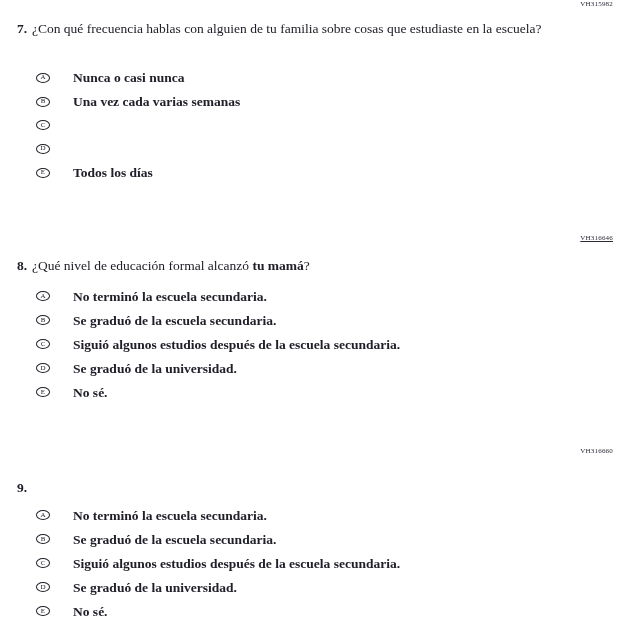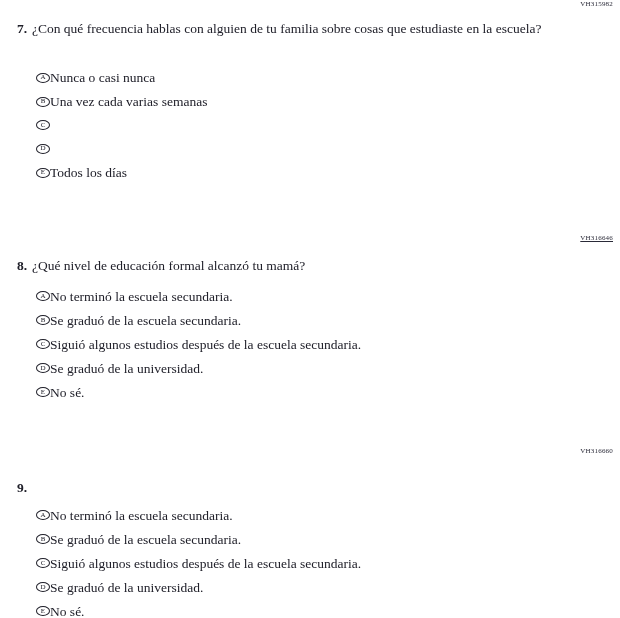--- a/index.html
+++ b/index.html
@@ -40,21 +40,21 @@
     width: 27px;
     text-align: right;
     font-weight: bold;
   }
   .q-text {
     display: inline-block;
     max-width: 516px;
     vertical-align: top;
     text-align: center;
   }
-  .q-text b { font-weight: normal; }
+  .q-text b { font-weight: bold; }
   .opts {
     position: absolute;
     left: 0;
     right: 0;
     padding-left: 36px;
     box-sizing: border-box;
   }
   .opt {
     display: flex;
     align-items: center;
@@ -73,24 +73,25 @@
     box-sizing: border-box;
     cursor: pointer;
   }
   .oval-letter {
     font-size: 7px;
     line-height: 7px;
     font-family: "Liberation Serif", serif;
     color: #20202a;
   }
   .opt-label {
-    margin-left: 0;
+    margin-left: 23px;
     font-size: 13.5px;
     line-height: 15px;
     white-space: nowrap;
+    font-weight: bold;
   }
   
   .code-1 { top: 0; }
   .q-1    { top: 21px; }
   .opts-1 { top: 66px; }
   .code-2 { top: 234px; text-decoration: underline; }
   .q-2    { top: 258px; }
   .opts-2 { top: 284px; }
   .code-3 { top: 447px; }
   .q-3    { top: 480px; }

